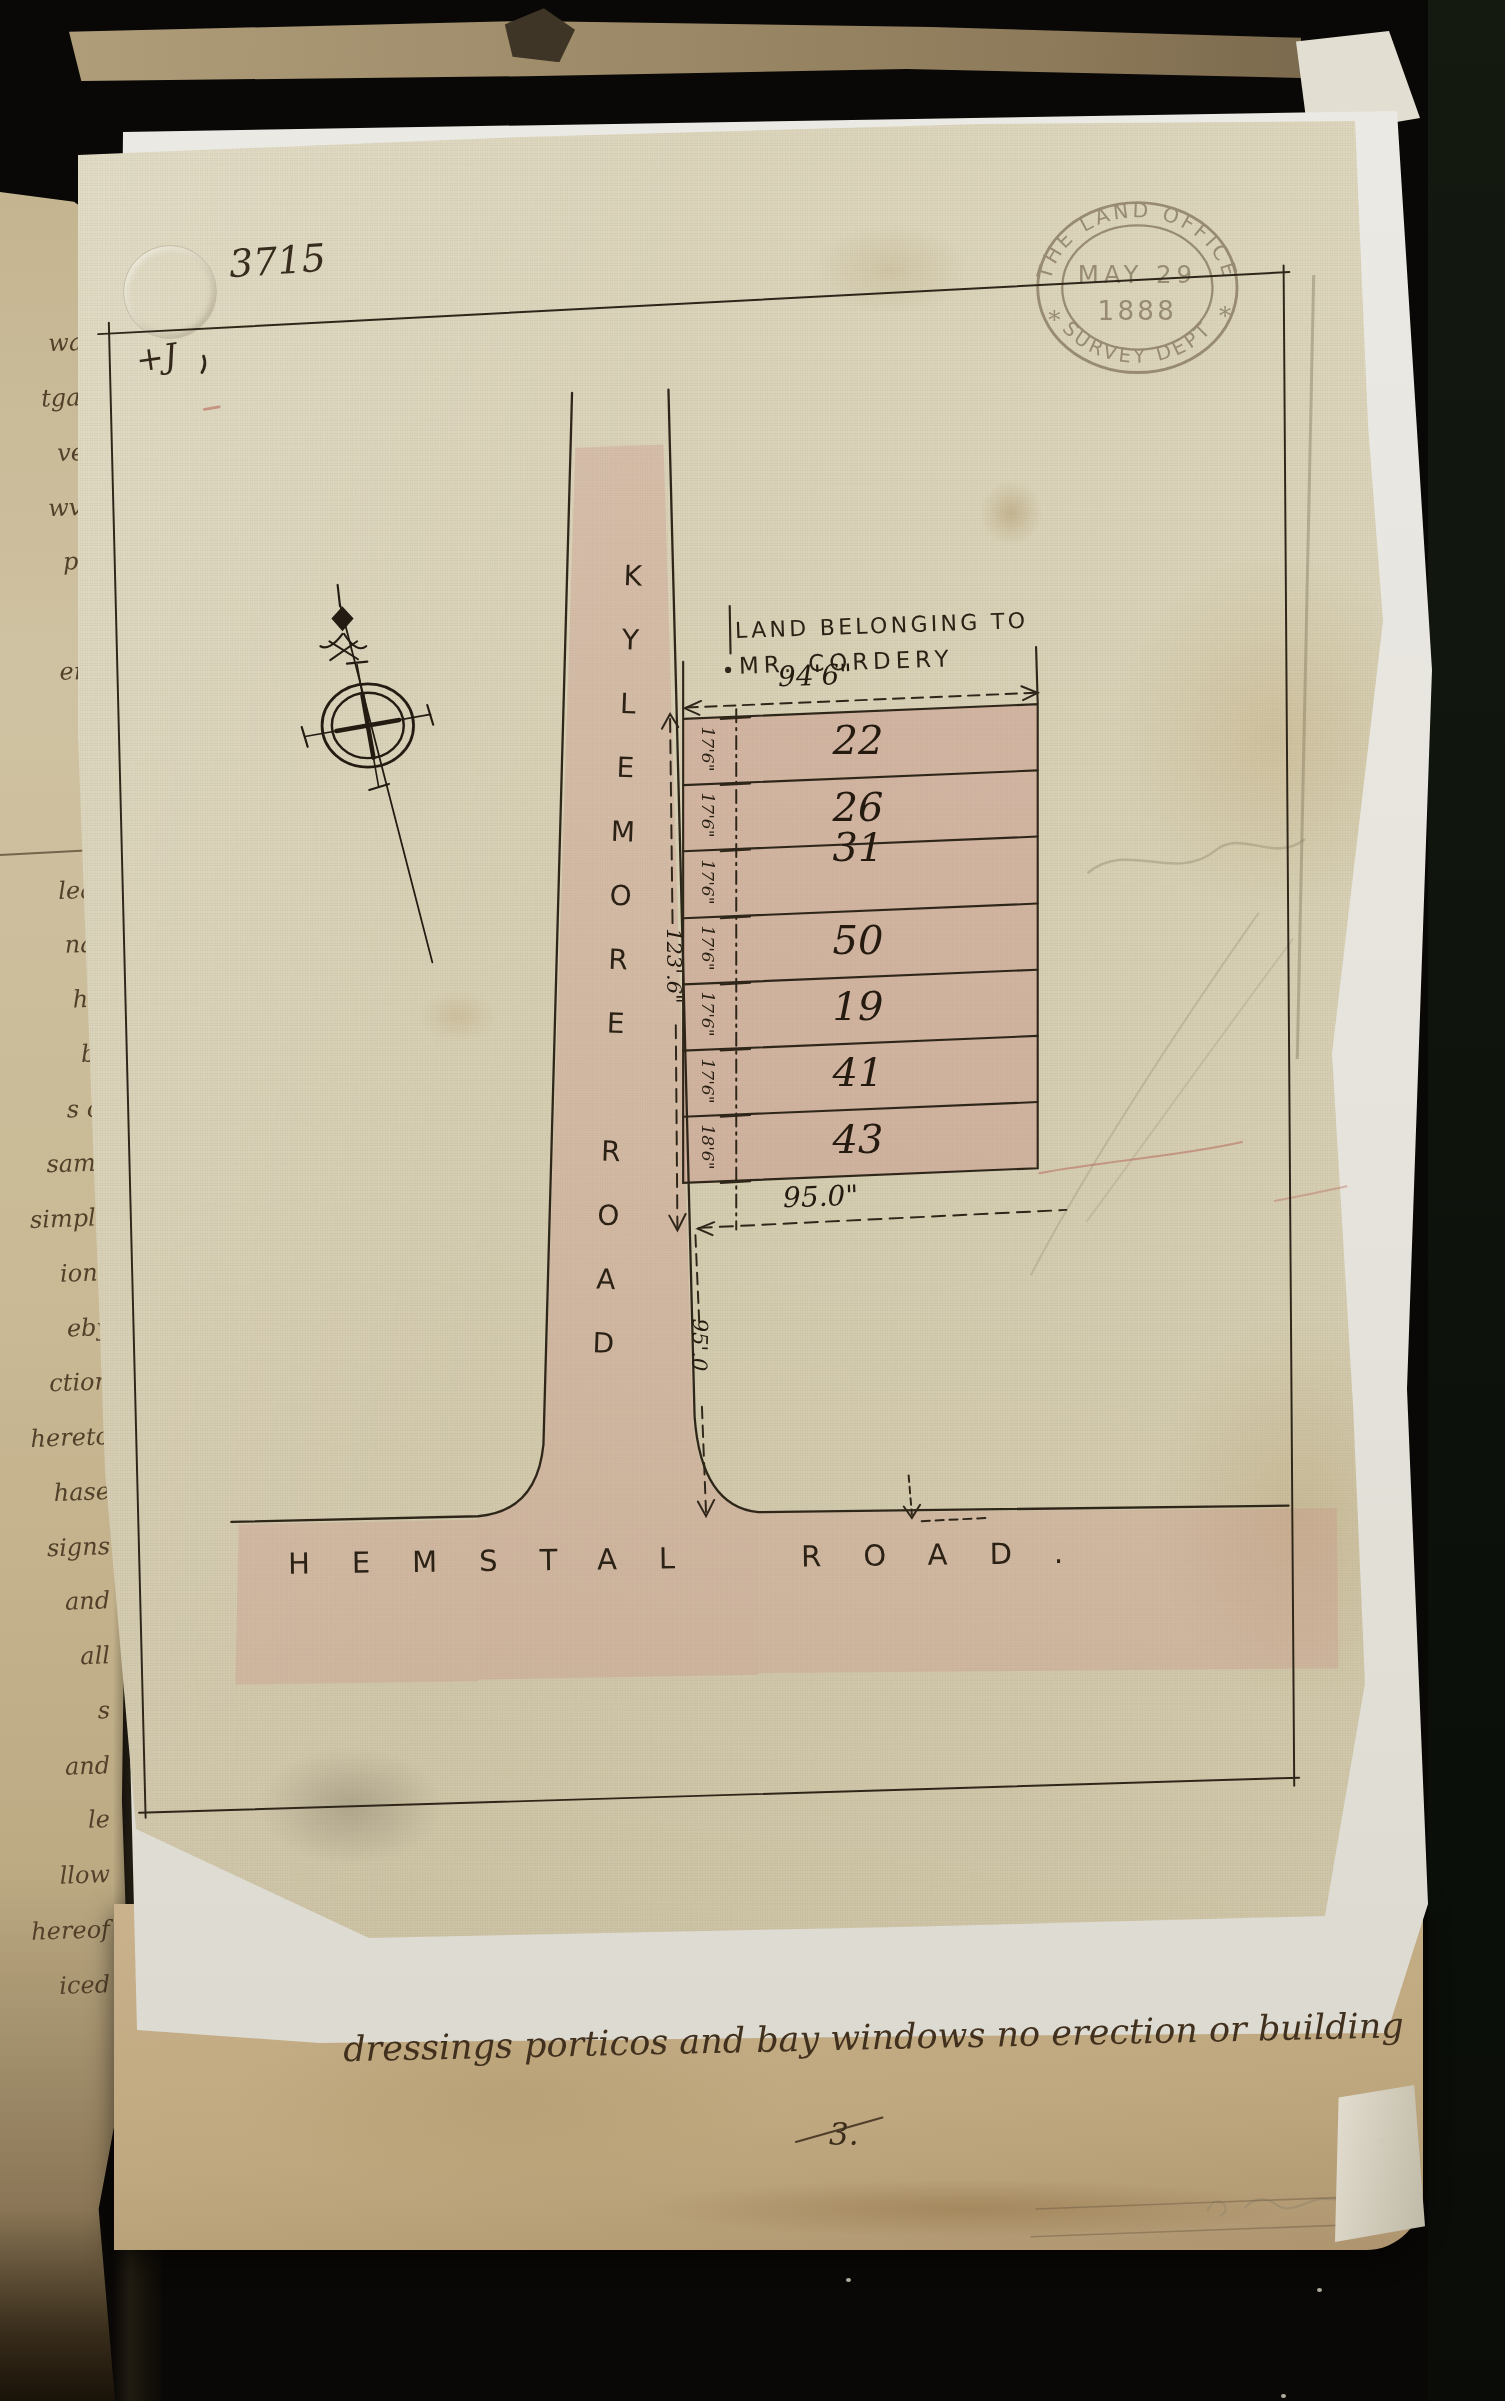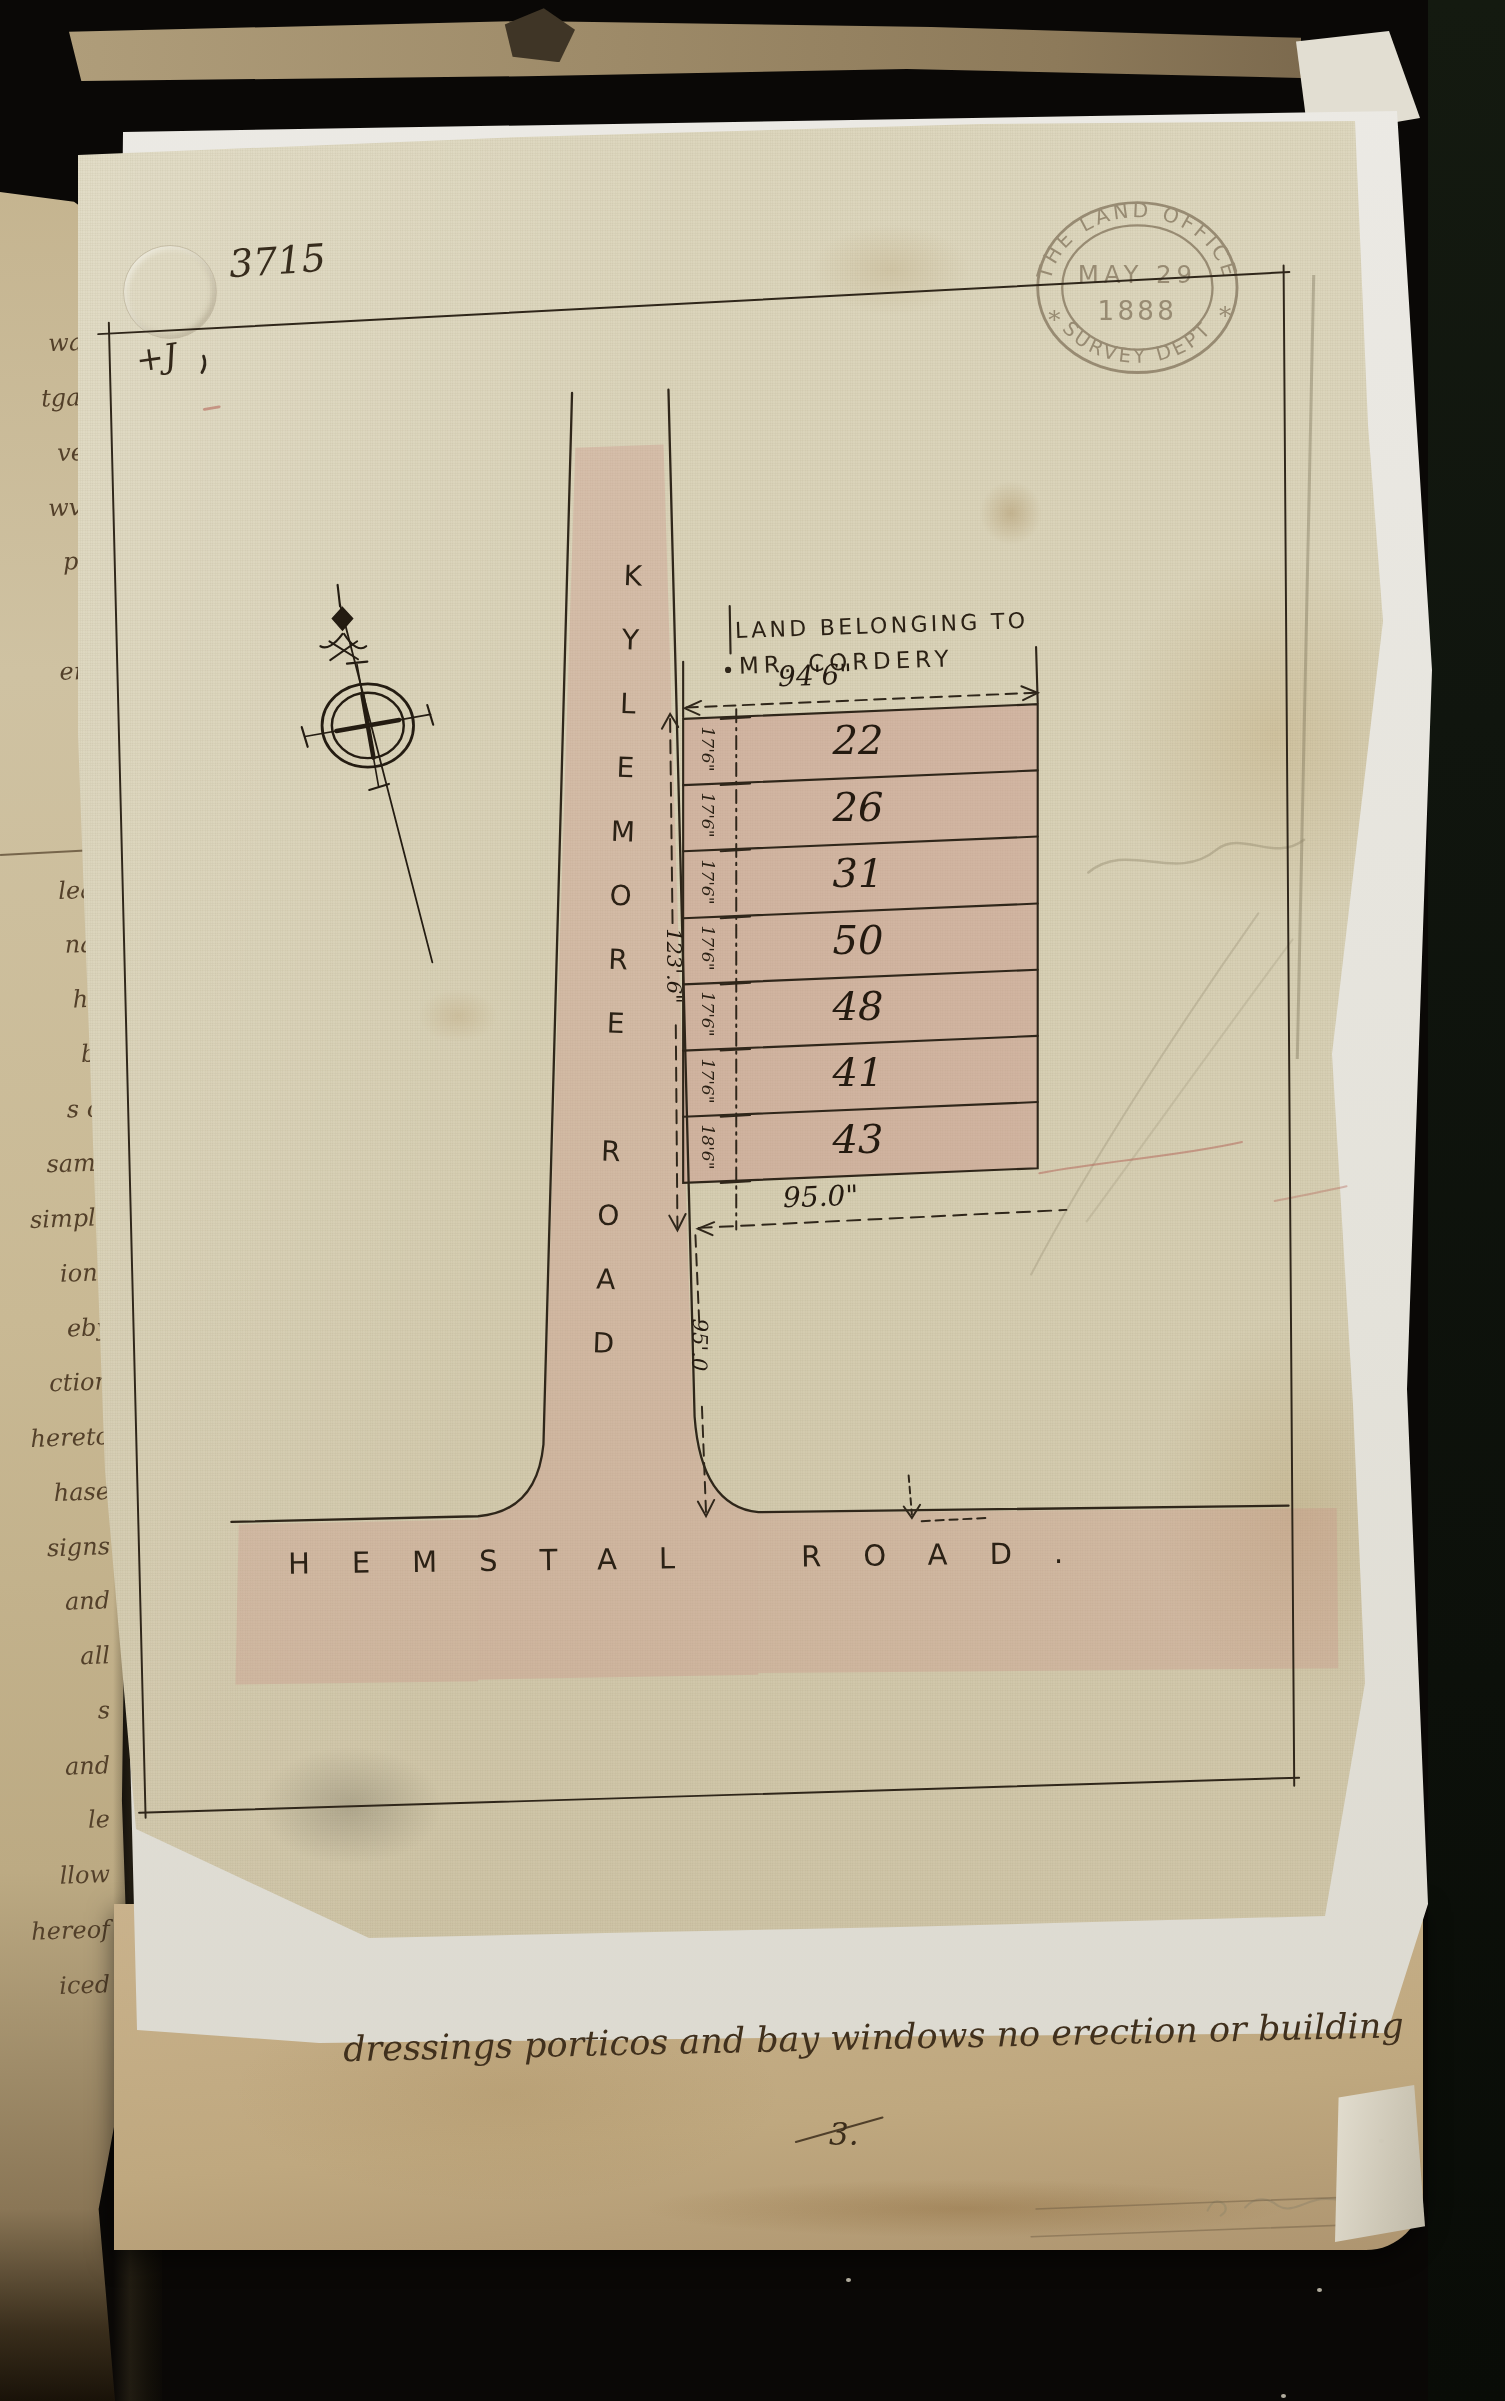--- a/index.html
+++ b/index.html
@@ -278,23 +278,23 @@
   <div class="t hand corner-mark">+J</div>
   <div class="t owner1">LAND BELONGING TO</div>
   <div class="t owner2">MR. CORDERY</div>
   <div class="t hand dim-top">94'6"</div>
   <div class="t hand dim-bottom">95.0"</div>
   <div class="t hand dim-left">123'.6"</div>
   <div class="t hand dim-front">95'.0</div>
 
   <div class="plot-num hand" style="top:717px">22</div>
   <div class="plot-num hand" style="top:784px">26</div>
-  <div class="plot-num hand" style="top:850px">31</div>
+  <div class="plot-num hand" style="top:824px">31</div>
   <div class="plot-num hand" style="top:917px">50</div>
-  <div class="plot-num hand" style="top:983px">48</div>
+  <div class="plot-num hand" style="top:983px">19</div>
   <div class="plot-num hand" style="top:1049px">41</div>
   <div class="plot-num hand" style="top:1116px">43</div>
 
   <div class="depth hand" style="top:739px">17'6"</div>
   <div class="depth hand" style="top:805px">17'6"</div>
   <div class="depth hand" style="top:872px">17'6"</div>
   <div class="depth hand" style="top:938px">17'6"</div>
   <div class="depth hand" style="top:1004px">17'6"</div>
   <div class="depth hand" style="top:1071px">17'6"</div>
   <div class="depth hand" style="top:1137px">18'6"</div>

